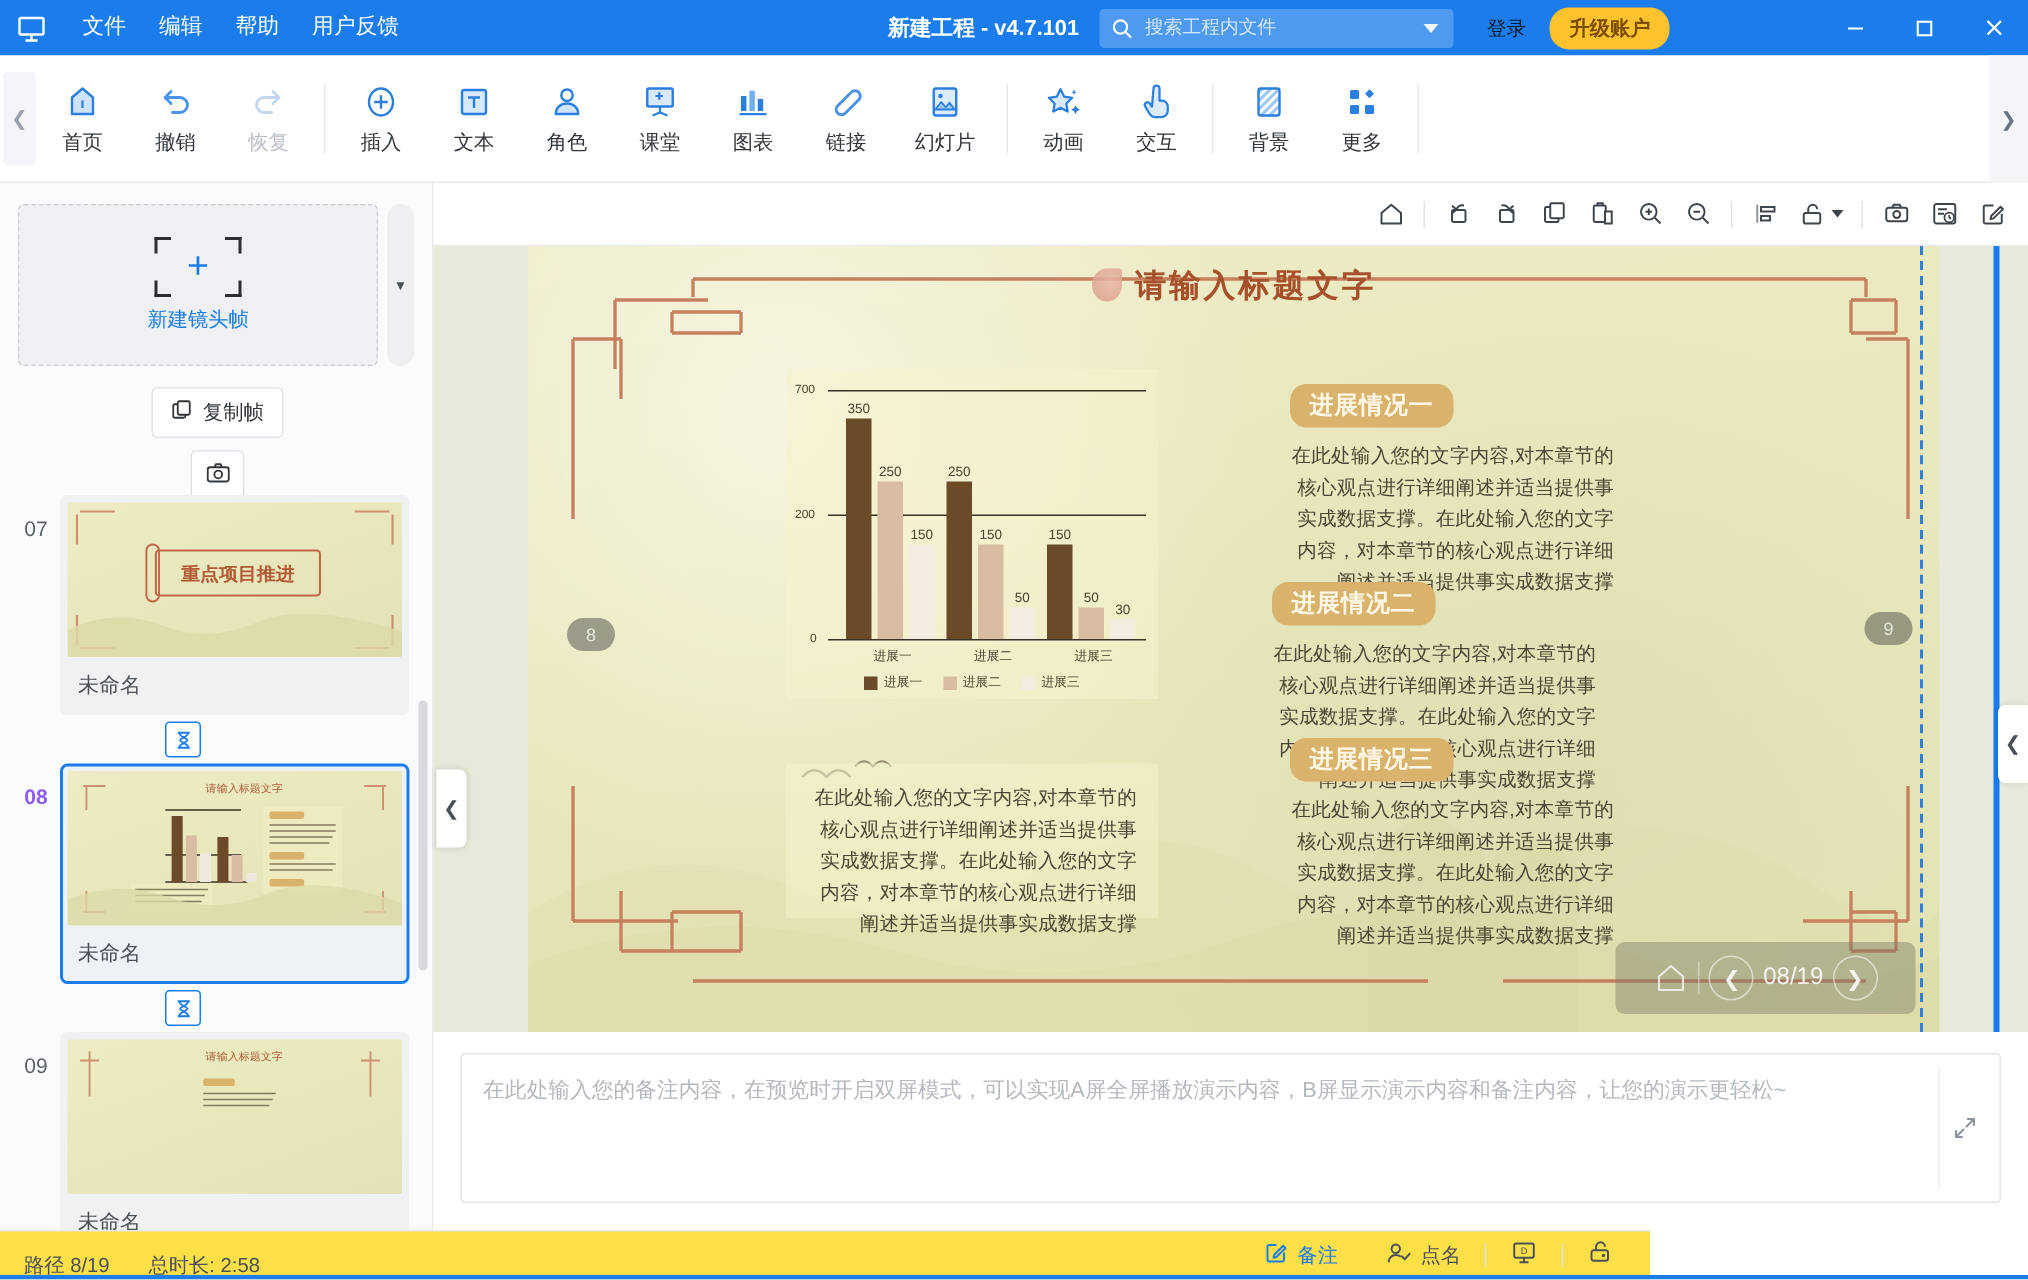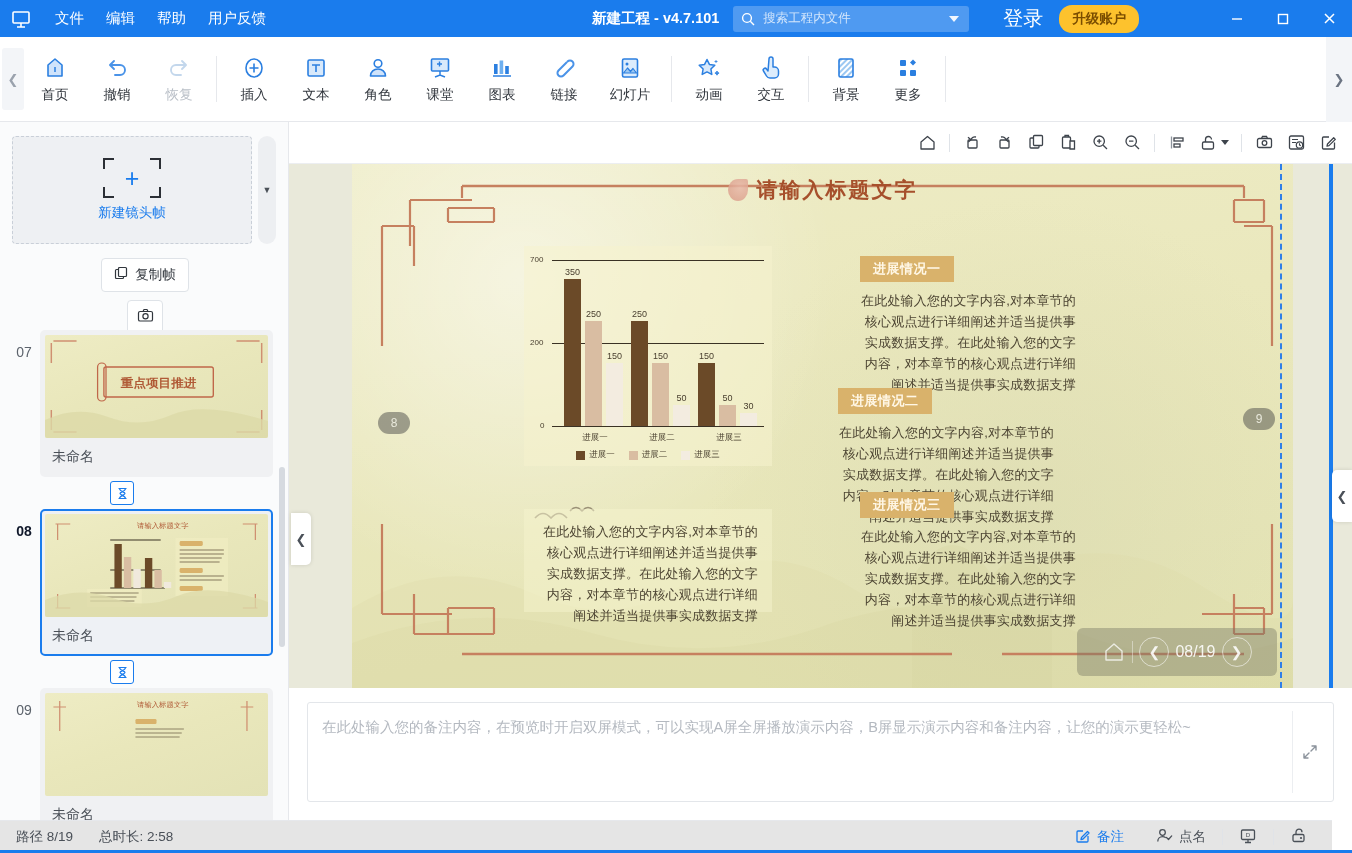--- a/index.html
+++ b/index.html
@@ -37,21 +37,21 @@
     border-radius: 3px; display: flex; align-items: center; padding: 0 8px;
     position: relative;
   }
   .search-box .mag { width: 14px; height: 14px; flex: 0 0 14px; }
   .search-ph { font-size: 12.5px; color: rgba(255,255,255,.75); margin-left: 8px; }
   .search-caret {
     position: absolute; right: 10px; top: 50%; transform: translateY(-50%);
     width: 0; height: 0; border-left: 5px solid transparent; border-right: 5px solid transparent;
     border-top: 6px solid rgba(255,255,255,.92);
   }
-  .login-btn { font-size: 20px; color: #ffffff; margin-left: 34px; white-space: nowrap; cursor: pointer; }
+  .login-btn { font-size: 13px; color: #0f172a; margin-left: 22px; white-space: nowrap; cursor: pointer; }
   .upgrade-btn {
     margin-left: 16px; background: #fdc22d; color: #7a4d00;
     font-size: 13.5px; font-weight: bold; padding: 5px 13px; border-radius: 13px;
     white-space: nowrap; cursor: pointer;
   }
   .wincontrols { position: absolute; right: 0; top: 0; height: 37px; display: flex; }
   .winbtn {
     width: 46px; height: 37px; display: flex; align-items: center; justify-content: center;
     color: #fff; font-size: 15px; cursor: pointer;
   }
@@ -120,21 +120,21 @@
     display: flex; align-items: center; justify-content: center; gap: 6px;
     font-size: 13.5px; color: #31363d; cursor: pointer;
   }
   .ft-btn.wide { padding: 0 12px; }
   .ft-btn.sq { width: 36px; }
   .dash-mark { width: 22px; height: 2px; background: #1a7ced; margin: 10px auto 4px auto; border-radius: 1px; }
 
   .slides { position: absolute; top: 208px; left: 0; width: 289px; height: 490px; overflow: hidden; }
   .slide-row { display: flex; align-items: flex-start; padding: 0 16px 0 8px; margin-bottom: 2px; }
   .slide-num { width: 32px; text-align: center; font-size: 14px; color: #5c636c; padding-top: 14px; flex: 0 0 32px; }
-  .slide-num.active { color: #0f172a; font-weight: bold; }
+  .slide-num.active { color: #8b5cf6; font-weight: bold; }
   .slide-card {
     flex: 1; border-radius: 5px; border: 2px solid transparent; background: #f0f1f3; overflow: hidden;
     cursor: pointer;
   }
   .slide-card.active { border-color: #1a7ced; background: #eef1f5; }
   .slide-thumb {
     height: 103px; margin: 3px; border-radius: 2px; position: relative; overflow: hidden;
     background: linear-gradient(160deg,#eeecc4 0%,#e9e7bb 45%,#e3e2b6 100%);
   }
   .slide-name { font-size: 14px; color: #4a5058; padding: 7px 10px 9px 10px; }
@@ -202,21 +202,21 @@
   .bar-label { position: absolute; font-size: 9px; color: #4a4030; text-align: center; }
   .xcat { position: absolute; font-size: 8.5px; color: #4a4030; text-align: center; }
   .legend { position: absolute; left: 0; width: 100%; display: flex; justify-content: center; gap: 14px; }
   .lg-item { display: flex; align-items: center; gap: 4px; font-size: 8.5px; color: #4a4030; }
   .lg-sw { width: 9px; height: 9px; }
 
   
   .txt-block { position: absolute; }
   .tb-badge {
     display: inline-block; background: #d9b26b; color: #fff7e6;
-    font-size: 13px; padding: 4px 13px; border-radius: 0; font-weight: bold;
+    font-size: 16px; padding: 4px 13px; border-radius: 11px; font-weight: bold;
     letter-spacing: .5px;
   }
   .tb-body {
     margin-top: 8px; font-size: 13px; line-height: 1.62; color: #4d4533;
     width: 216px; letter-spacing: .2px; text-align: right;
   }
   .bottom-block {
     position: absolute; left: 172px; top: 345px; width: 248px; height: 103px;
     background: rgba(245,243,206,.5);
     padding: 12px 16px;
@@ -262,23 +262,23 @@
   }
   .notes-ph { font-size: 14.5px; line-height: 1.7; color: #b4b9c0; }
   .notes-expand {
     position: absolute; right: 14px; top: 50%; transform: translateY(-50%);
     width: 18px; height: 18px; cursor: pointer; color: #8c939c;
   }
   .notes-divider { position: absolute; right: 40px; top: 8px; bottom: 8px; width: 1px; background: #eceef1; }
 
   
   .statusbar {
-    position: absolute; bottom: 0; left: 0; width: 1332px; height: 33px;
-    background: #e5e5e5; border-top: 1px solid #e6e8ec;
-    display: flex; align-items: center;
+    position: absolute; bottom: 0; left: 0; width: 1100px; height: 33px;
+    background: #fde047; border-top: 1px solid #e6e8ec;
+    display: flex; align-items: flex-end;
   }
   .sb-left { display: flex; align-items: center; gap: 26px; padding-left: 16px; font-size: 13.5px; color: #4a5058; }
   .sb-right { position: absolute; right: 8px; display: flex; align-items: center; gap: 0; }
   .sb-btn {
     display: flex; align-items: center; gap: 6px; font-size: 13.5px; color: #4a5058;
     padding: 0 16px; height: 33px; cursor: pointer;
   }
   .sb-btn.active { color: #1a7ced; }
   .sb-sep { width: 1px; height: 16px; background: #e0e3e8; }
   .bottom-blue { position: absolute; bottom: 0; left: 0; width: 1352px; height: 3px; background: #1a7ced; }
@@ -802,21 +802,21 @@
               <span>进展三</span>
             </span>
           </div>
         </div>
       </div>
 
       <div class="txt-block" style="left:508px;top:92px;">
         <span class="tb-badge">进展情况一</span>
         <div class="tb-body">在此处输入您的文字内容,对本章节的核心观点进行详细阐述并适当提供事实成数据支撑。在此处输入您的文字内容，对本章节的核心观点进行详细阐述并适当提供事实成数据支撑</div>
       </div>
-      <div class="txt-block" style="left:486px;top:224px;">
+      <div class="txt-block" style="left:496px;top:224px;">
         <span class="tb-badge">进展情况二</span>
         <div class="tb-body">在此处输入您的文字内容,对本章节的核心观点进行详细阐述并适当提供事实成数据支撑。在此处输入您的文字内容，对本章节的核心观点进行详细阐述并适当提供事实成数据支撑</div>
       </div>
       <div class="txt-block" style="left:508px;top:328px;">
         <span class="tb-badge">进展情况三</span>
         <div class="tb-body">在此处输入您的文字内容,对本章节的核心观点进行详细阐述并适当提供事实成数据支撑。在此处输入您的文字内容，对本章节的核心观点进行详细阐述并适当提供事实成数据支撑</div>
       </div>
 
       <div class="bottom-block">
         <div class="tb-body">在此处输入您的文字内容,对本章节的核心观点进行详细阐述并适当提供事实成数据支撑。在此处输入您的文字内容，对本章节的核心观点进行详细阐述并适当提供事实成数据支撑</div>

